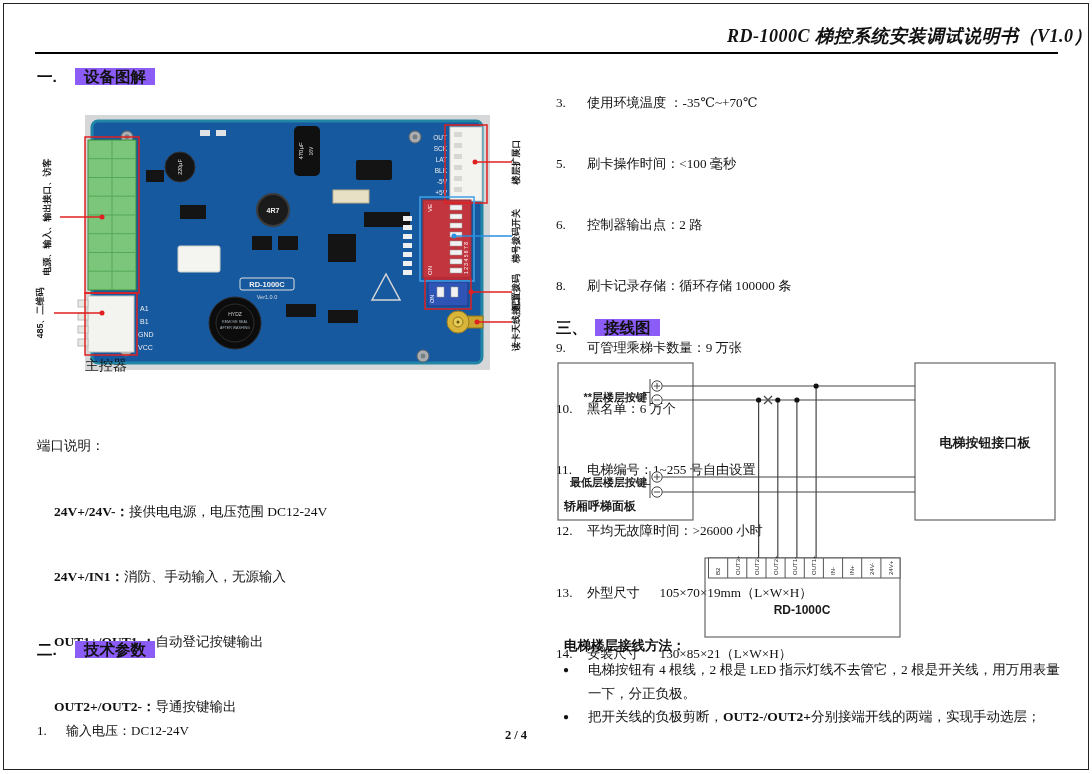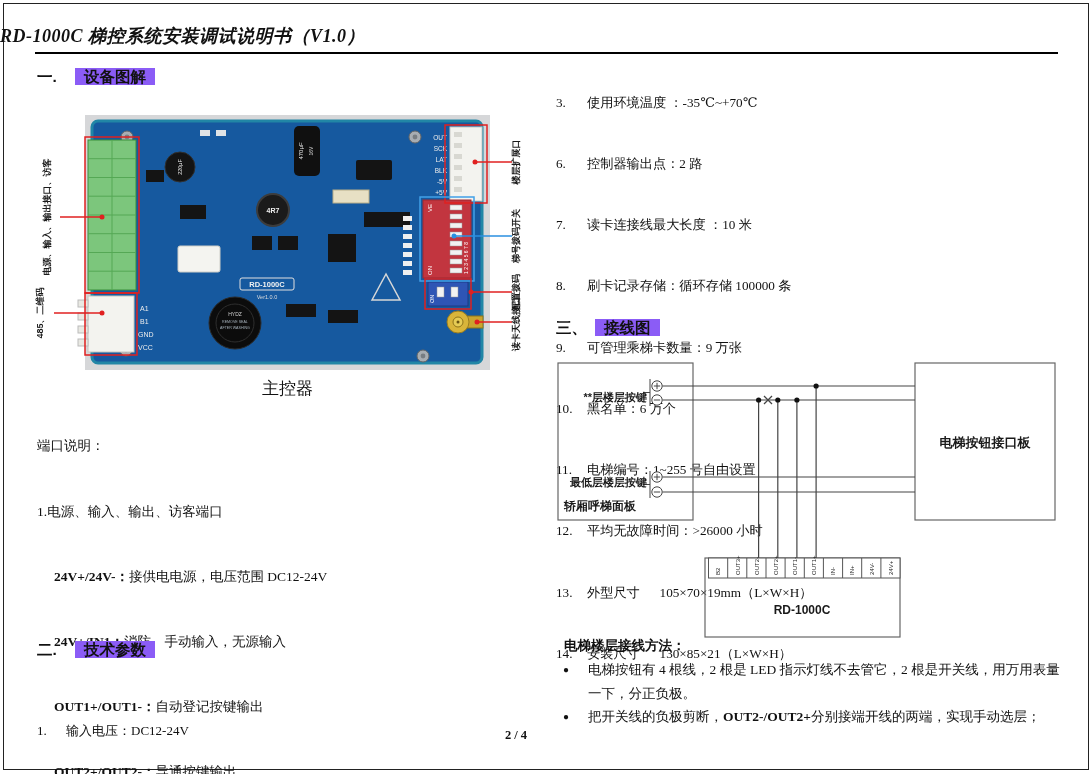--- a/index.html
+++ b/index.html
@@ -1,27 +1,27 @@
 <!DOCTYPE html>
 <html><head>
 <meta charset="utf-8">
 <style>
   html,body{margin:0;padding:0;width:1092px;height:774px;background:#fff;overflow:hidden;
     font-family:"Liberation Serif","DejaVu Serif",serif;color:#111}
   .abs{position:absolute}
   #page-border{left:3px;top:3px;width:1084px;height:765px;border:1.5px solid #222}
-  #doc-title{left:0;top:24px;width:1092px;text-align:left;font-size:18px;font-weight:bold;font-style:italic;letter-spacing:.5px}
+  #doc-title{left:0;top:24px;width:1092px;text-align:right;font-size:18px;font-weight:bold;font-style:italic;letter-spacing:.5px}
   #title-rule{left:35px;top:52px;width:1023px;height:2px;background:#000}
   .sechead{font-family:"Liberation Sans","DejaVu Sans",sans-serif;font-weight:bold;font-size:15.5px}
   .sechead .num{display:inline-block;min-width:30px;margin-right:8px}
   .sechead .hl{background:#8b5cf6;padding:0 9px}
   #sec1{left:37px;top:67px}
   #sec2{left:37px;top:640px}
   #sec3{left:556px;top:318px}
-  #fig-caption{left:85px;top:377px;width:405px;text-align:center;font-size:17px}
+  #fig-caption{left:85px;top:357px;width:405px;text-align:left;font-size:14px}
   #ports{left:37px;top:392px;width:502px;font-size:13.5px;line-height:21.7px;white-space:pre-wrap}
   #ports .ind{padding-left:17px}
   #params{left:37px;top:675px;font-size:13px;line-height:22.5px;white-space:pre-wrap}
   #params .num{display:inline-block;width:29px}
   #specs{left:556px;top:52px;font-size:13.2px;line-height:20.4px;white-space:pre-wrap}
   #specs .num{display:inline-block;width:31px}
   #method{left:556px;top:637px;width:508px}
   #method .mh{font-family:"Liberation Sans","DejaVu Sans",sans-serif;font-weight:bold;font-size:13.5px;margin:0 0 3px 8px}
   #method .bullet{display:flex;font-size:13.5px;line-height:23.5px}
   #method .dot{width:25px;padding-left:7px;font-size:10px}
@@ -188,21 +188,20 @@
   <text class="cjk-label" transform="rotate(-90 489 52)" x="489" y="52" font-size="9" text-anchor="middle">楼层扩展口</text>
   <text class="cjk-label" transform="rotate(-90 489 126)" x="489" y="126" font-size="9" text-anchor="middle">梯号拨码开关</text>
   <text class="cjk-label" transform="rotate(-90 489 182)" x="489" y="182" font-size="9" text-anchor="middle">配置拨码</text>
   <text class="cjk-label" transform="rotate(-90 489 214)" x="489" y="214" font-size="9" text-anchor="middle">读卡天线接口</text>
 </svg>
 
 <div class="abs" id="fig-caption">主控器</div>
 
 <div class="abs" id="ports">
   <div>端口说明：</div>
-  <div>1.电源、输入、输出、访客端口</div>
   <div class="ind"><b>24V+/24V-：</b><span>接供电电源，电压范围 DC12-24V</span></div>
   <div class="ind"><b>24V+/IN1：</b><span>消防、手动输入，无源输入</span></div>
   <div class="ind"><b>OUT1+/OUT1-：</b><span>自动登记按键输出</span></div>
   <div class="ind"><b>OUT2+/OUT2-：</b><span>导通按键输出</span></div>
   
   
   
   
   
 </div>
@@ -211,22 +210,22 @@
   <span class="num">二.</span><span class="hl">技术参数</span>
 </div>
 
 <div class="abs" id="params">
   <div><span class="num">1.</span><span>输入电压：DC12-24V</span></div>
   
 </div>
 
 <div class="abs" id="specs">
   <div><span class="num">3.</span><span>使用环境温度 ：-35℃~+70℃</span></div>
+  <div><span class="num">5.</span><span>刷卡操作时间：&lt;100 毫秒</span></div>
   <div><span class="num">6.</span><span>控制器输出点：2 路</span></div>
-  <div><span class="num">7.</span><span>读卡连接线最大长度 ：10 米</span></div>
   <div><span class="num">8.</span><span>刷卡记录存储：循环存储 100000 条</span></div>
   <div><span class="num">9.</span><span>可管理乘梯卡数量：9 万张</span></div>
   <div><span class="num">10.</span><span>黑名单：6 万个</span></div>
   <div><span class="num">11.</span><span>电梯编号：1~255 号自由设置</span></div>
   <div><span class="num">12.</span><span>平均无故障时间：&gt;26000 小时</span></div>
   <div><span class="num">13.</span><span>外型尺寸      105×70×19mm（L×W×H）</span></div>
   <div><span class="num">14.</span><span>安装尺寸      130×85×21（L×W×H）</span></div>
 </div>
 
 <div class="abs sechead" id="sec3">

